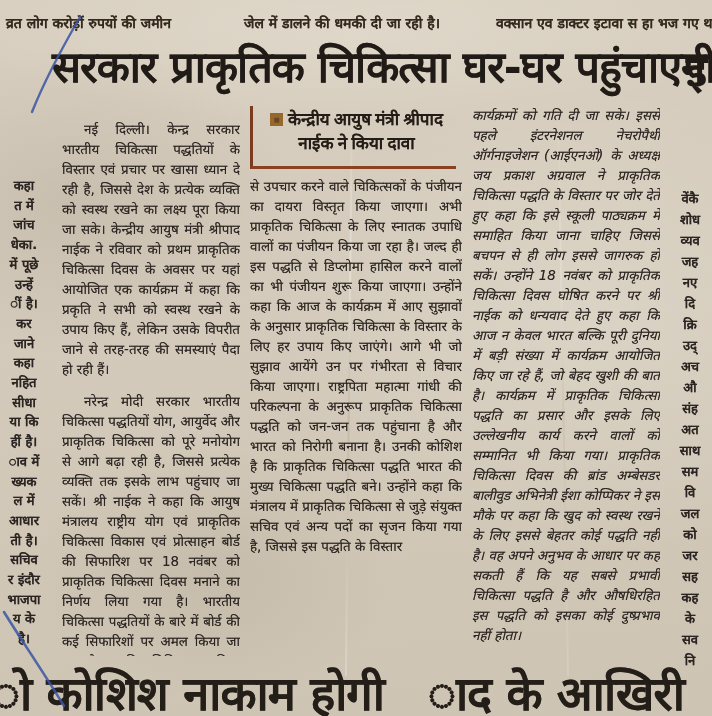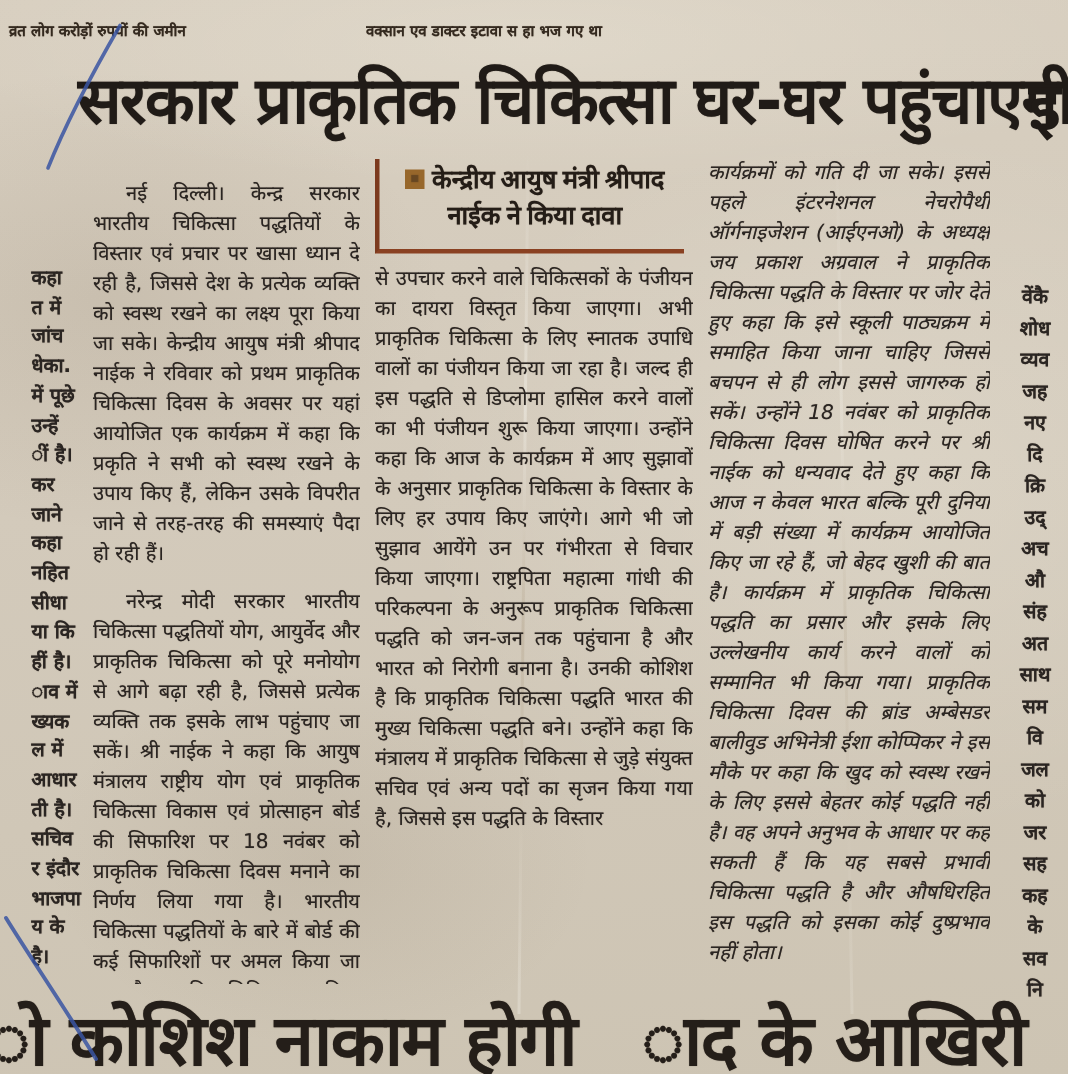--- a/index.html
+++ b/index.html
@@ -18,21 +18,21 @@
   }
   .crease{
     position:absolute;top:100px;bottom:40px;width:2px;
     background:linear-gradient(rgba(255,255,250,0.0),rgba(255,255,250,0.35) 30%,rgba(160,140,110,0.25) 55%,rgba(255,255,250,0.25));
     pointer-events:none;
   }
   .crease.c1{left:348px;transform:rotate(0.6deg);}
   .crease.c2{left:562px;opacity:.6;transform:rotate(-1deg);}
   .top-strip{
     position:absolute;top:13px;left:6px;right:0;
-    font-size:10px;font-weight:bold;white-space:nowrap;
+    font-size:14px;font-weight:bold;white-space:nowrap;
     display:flex;color:#33291f;
     text-shadow:0 0 .5px rgba(60,40,20,.55);
   }
   .top-strip .t-left{width:238px;}
   .top-strip .t-center{width:252px;}
   .top-strip .t-right{flex:1;overflow:hidden;}
   .headline{
     position:absolute;top:36px;left:52px;width:600px;
     font-size:43px;font-weight:bold;color:#201b17;
     white-space:nowrap;letter-spacing:-1px;
@@ -51,21 +51,21 @@
   .col p{margin:0;}
   .col p.indent{text-indent:22px;margin-top:12px;}
   #col1{left:62px;top:108px;width:178px;height:548px;overflow:hidden;}
   #col2{left:250px;top:106px;width:212px;height:556px;overflow:hidden;}
   #col3{left:472px;top:106px;width:188px;height:558px;overflow:hidden;font-style:italic;}
   .margin-frag{
     position:absolute;font-size:13px;font-weight:bold;
     white-space:pre-line;overflow:hidden;
     text-shadow:0 0 .5px rgba(55,40,25,.5);
   }
-  #left-margin{left:0;top:176px;width:48px;height:488px;text-align:left;line-height:19.7px;padding-left:21px;}
+  #left-margin{left:0;top:176px;width:48px;height:488px;text-align:center;line-height:19.7px;}
   #right-margin{left:668px;top:188px;width:44px;height:532px;text-align:center;line-height:21px;}
   .callout{
     margin:0 6px 8px 0;
     padding:2px 4px 10px 8px;
     border-left:3px solid #7c3a1e;
     border-bottom:3px solid #8a4122;
     text-align:center;
     font-size:17px;line-height:24px;font-weight:bold;color:#241d17;font-family:Liberation Serif, serif;
   }
   .callout .bullet{
@@ -85,20 +85,21 @@
 </head>
 <body>
 
 <div class="page">
 
   <div class="crease c1"></div>
   <div class="crease c2"></div>
 
   <div class="top-strip">
     <span class="t-left">व्रत लोग करोड़ों रुपयों की जमीन</span>
+    <span class="t-center">जेल में डालने की धमकी दी जा रही है।</span>
     <span class="t-right">वक्सान एव डाक्टर इटावा स हा भज गए था</span>
   </div>
 
   <div class="headline">सरकार प्राकृतिक चिकित्सा घर-घर पहुंचाएगी</div>
   <div class="headline-overflow">इ</div>
 
   <div class="margin-frag" id="left-margin">कहा
 त में
 जांच
 धेका.

